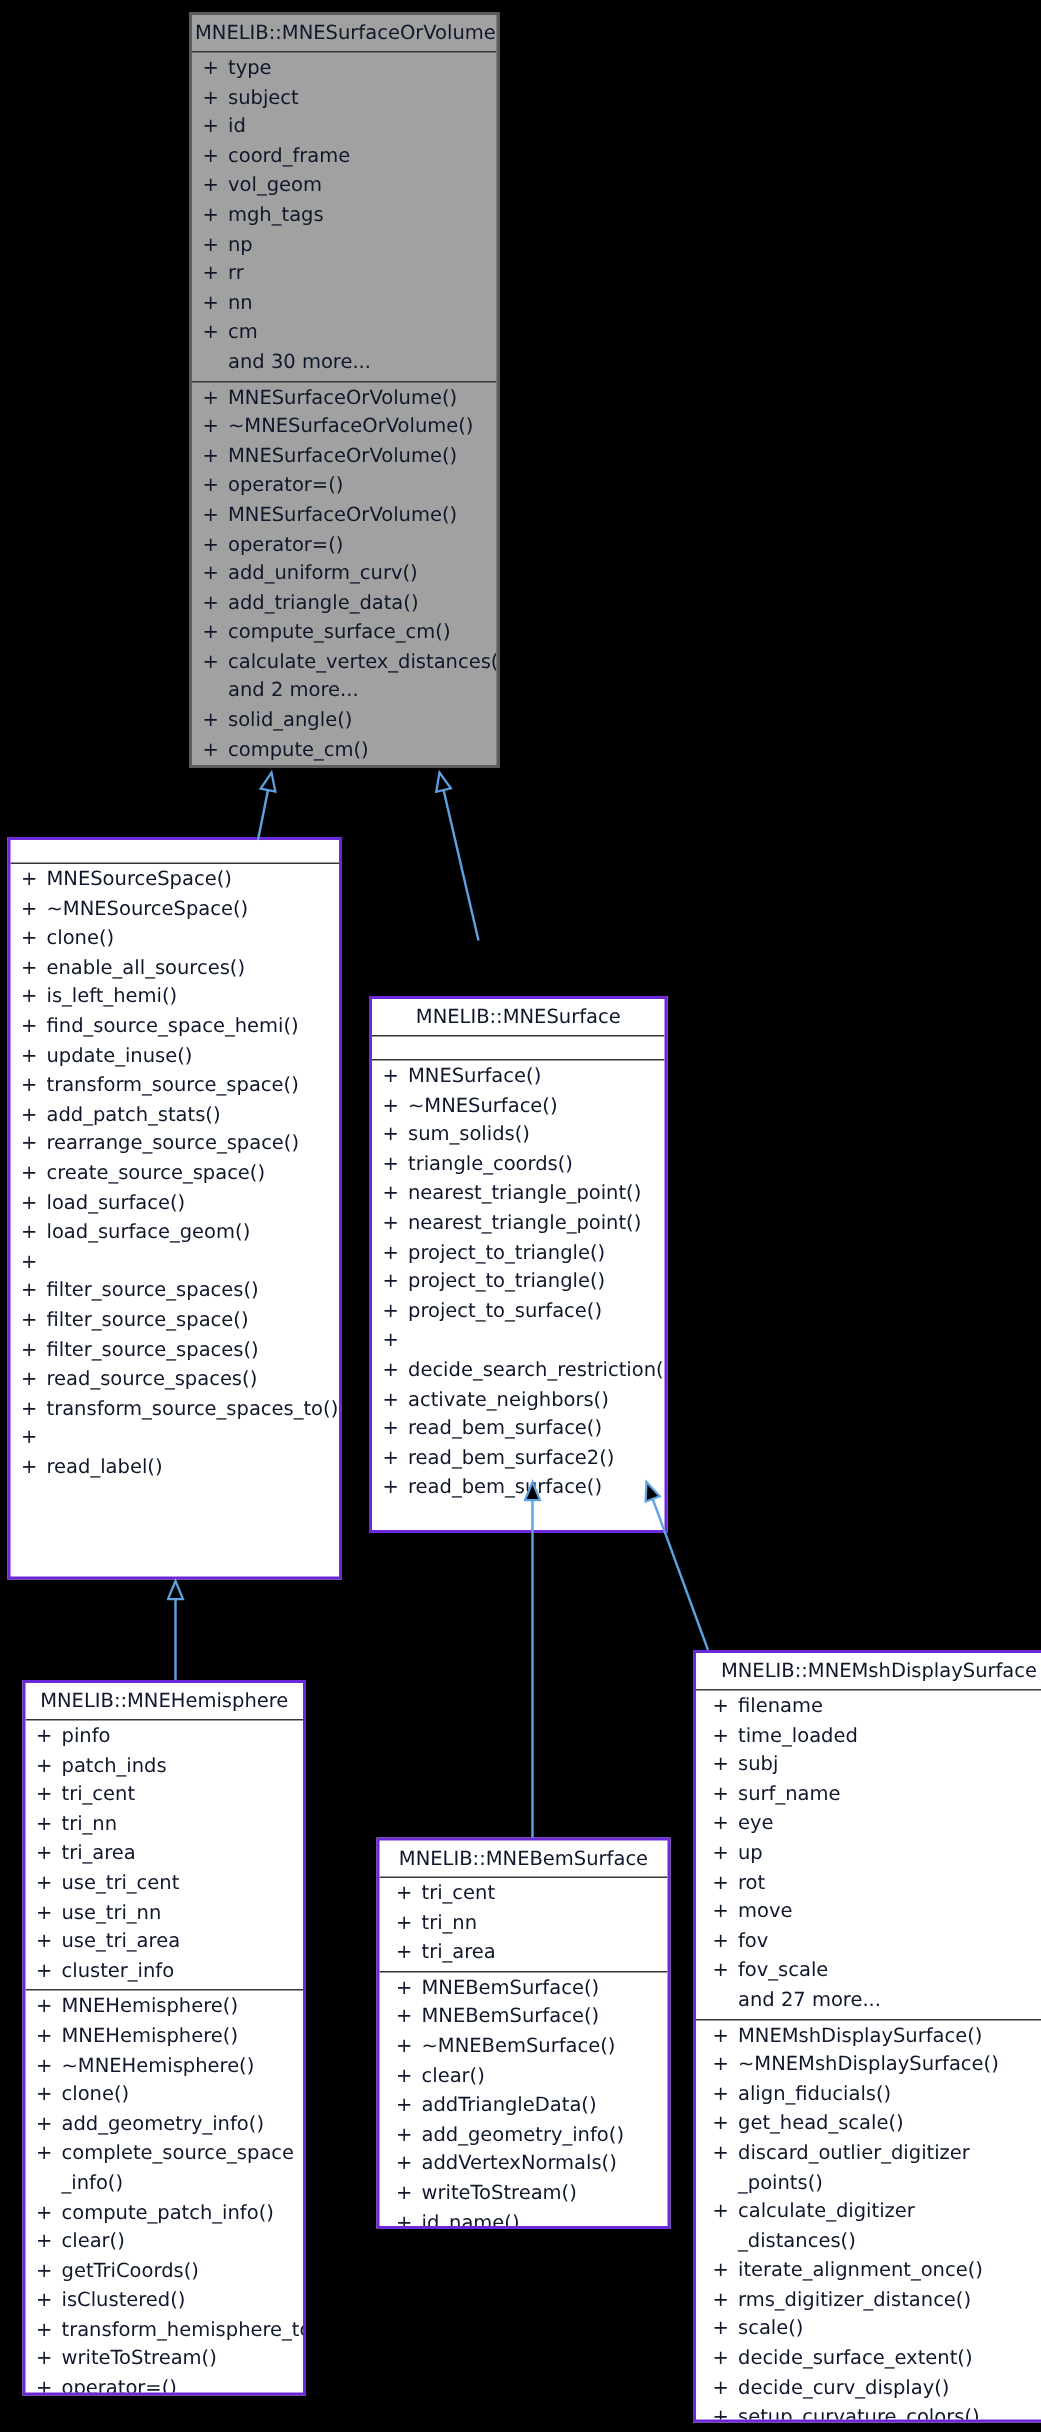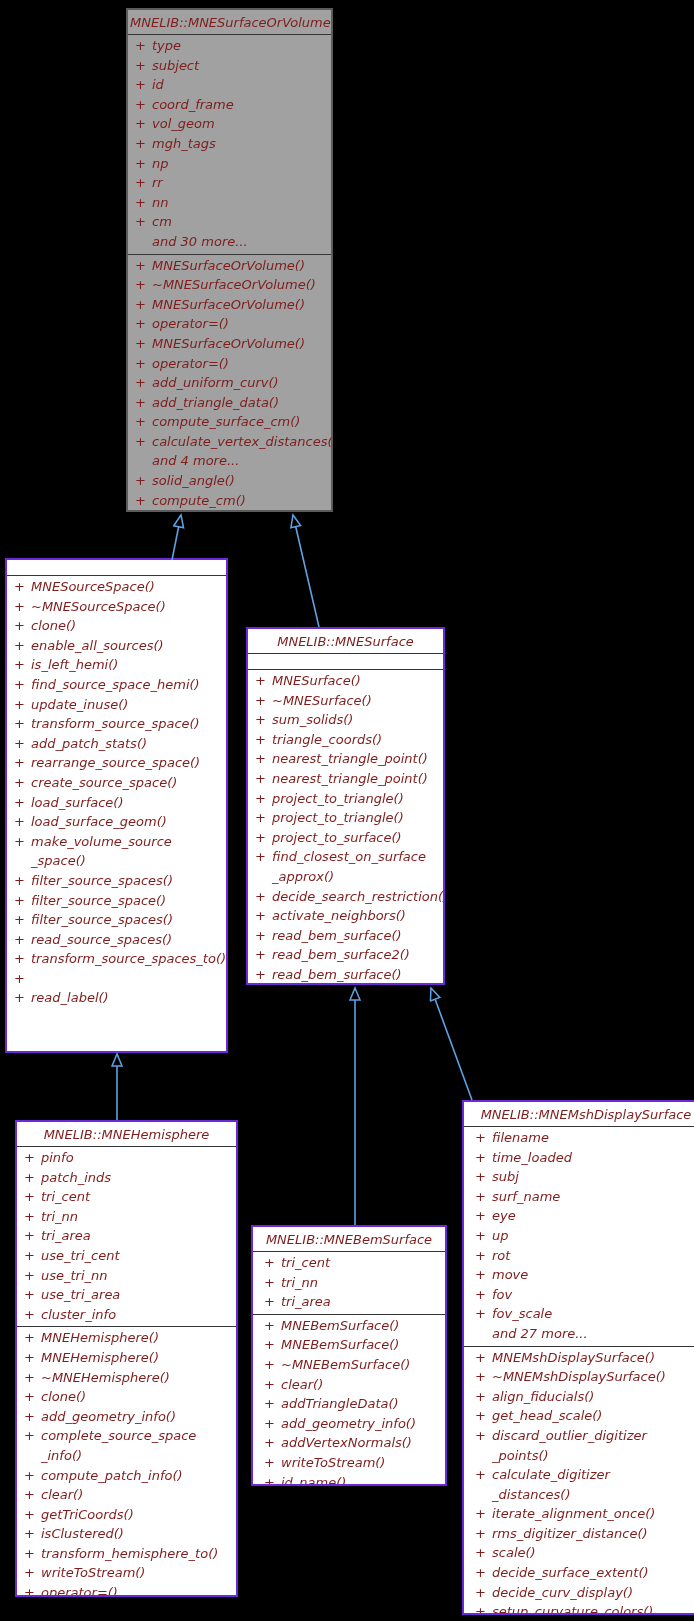--- a/index.html
+++ b/index.html
@@ -15,25 +15,24 @@
     width: 694px;
     height: 1621px;
     background: #000000;
     font-family: "DejaVu Sans", "Liberation Sans", sans-serif;
   }
   .classbox {
     position: absolute;
     background: #ffffff;
     border: 2px solid #6d28d9;
     box-sizing: border-box;
-    color: #7f1d1d;
+    color: #0f172a;
     font-size: 13px;
     overflow: hidden;
     z-index: 2;
-    font-style: italic;
   }
   .classbox.highlight {
     background: #a1a1a1;
     border-color: #5c5c5c;
   }
   .cb-title {
     text-align: center;
     line-height: 18px;
     padding: 4px 2px 2px 2px;
     border-bottom: 1px solid #363636;
@@ -172,21 +171,21 @@
         <div class="row">
           <span class="plus">+</span>
           <span class="mtext">compute_surface_cm()</span>
         </div>
         <div class="row">
           <span class="plus">+</span>
           <span class="mtext">calculate_vertex_distances()</span>
         </div>
         <div class="row">
           <span class="plus"></span>
-          <span class="mtext">and 4 more...</span>
+          <span class="mtext">and 2 more...</span>
         </div>
         <div class="row">
           <span class="plus">+</span>
           <span class="mtext">solid_angle()</span>
         </div>
         <div class="row">
           <span class="plus">+</span>
           <span class="mtext">compute_cm()</span>
         </div>
       </div>
@@ -242,22 +241,20 @@
         <div class="row">
           <span class="plus">+</span>
           <span class="mtext">load_surface()</span>
         </div>
         <div class="row">
           <span class="plus">+</span>
           <span class="mtext">load_surface_geom()</span>
         </div>
         <div class="row">
           <span class="plus">+</span>
-          <span class="mtext">make_volume_source
-_space()</span>
         </div>
         <div class="row">
           <span class="plus">+</span>
           <span class="mtext">filter_source_spaces()</span>
         </div>
         <div class="row">
           <span class="plus">+</span>
           <span class="mtext">filter_source_space()</span>
         </div>
         <div class="row">
@@ -275,21 +272,21 @@
         <div class="row">
           <span class="plus">+</span>
         </div>
         <div class="row">
           <span class="plus">+</span>
           <span class="mtext">read_label()</span>
         </div>
       </div>
   </div>
 
-  <div class="classbox" style="left:246px; top:627px; width:199px; height:358px;">
+  <div class="classbox" style="left:246px; top:664px; width:199px; height:358px;">
     <div class="cb-title">MNELIB::MNESurface</div>
     <div class="cb-attrs"></div>
     <div class="cb-methods">
         <div class="row">
           <span class="plus">+</span>
           <span class="mtext">MNESurface()</span>
         </div>
         <div class="row">
           <span class="plus">+</span>
           <span class="mtext">~MNESurface()</span>
@@ -317,22 +314,20 @@
         <div class="row">
           <span class="plus">+</span>
           <span class="mtext">project_to_triangle()</span>
         </div>
         <div class="row">
           <span class="plus">+</span>
           <span class="mtext">project_to_surface()</span>
         </div>
         <div class="row">
           <span class="plus">+</span>
-          <span class="mtext">find_closest_on_surface
-_approx()</span>
         </div>
         <div class="row">
           <span class="plus">+</span>
           <span class="mtext">decide_search_restriction()</span>
         </div>
         <div class="row">
           <span class="plus">+</span>
           <span class="mtext">activate_neighbors()</span>
         </div>
         <div class="row">
@@ -343,21 +338,21 @@
           <span class="plus">+</span>
           <span class="mtext">read_bem_surface2()</span>
         </div>
         <div class="row">
           <span class="plus">+</span>
           <span class="mtext">read_bem_surface()</span>
         </div>
       </div>
   </div>
 
-  <div class="classbox" style="left:15px; top:1120px; width:223px; height:477px;">
+  <div class="classbox" style="left:15px; top:1120px; width:189px; height:477px;">
     <div class="cb-title">MNELIB::MNEHemisphere</div>
     <div class="cb-attrs">
         <div class="row">
           <span class="plus">+</span>
           <span class="mtext">pinfo</span>
         </div>
         <div class="row">
           <span class="plus">+</span>
           <span class="mtext">patch_inds</span>
         </div>

